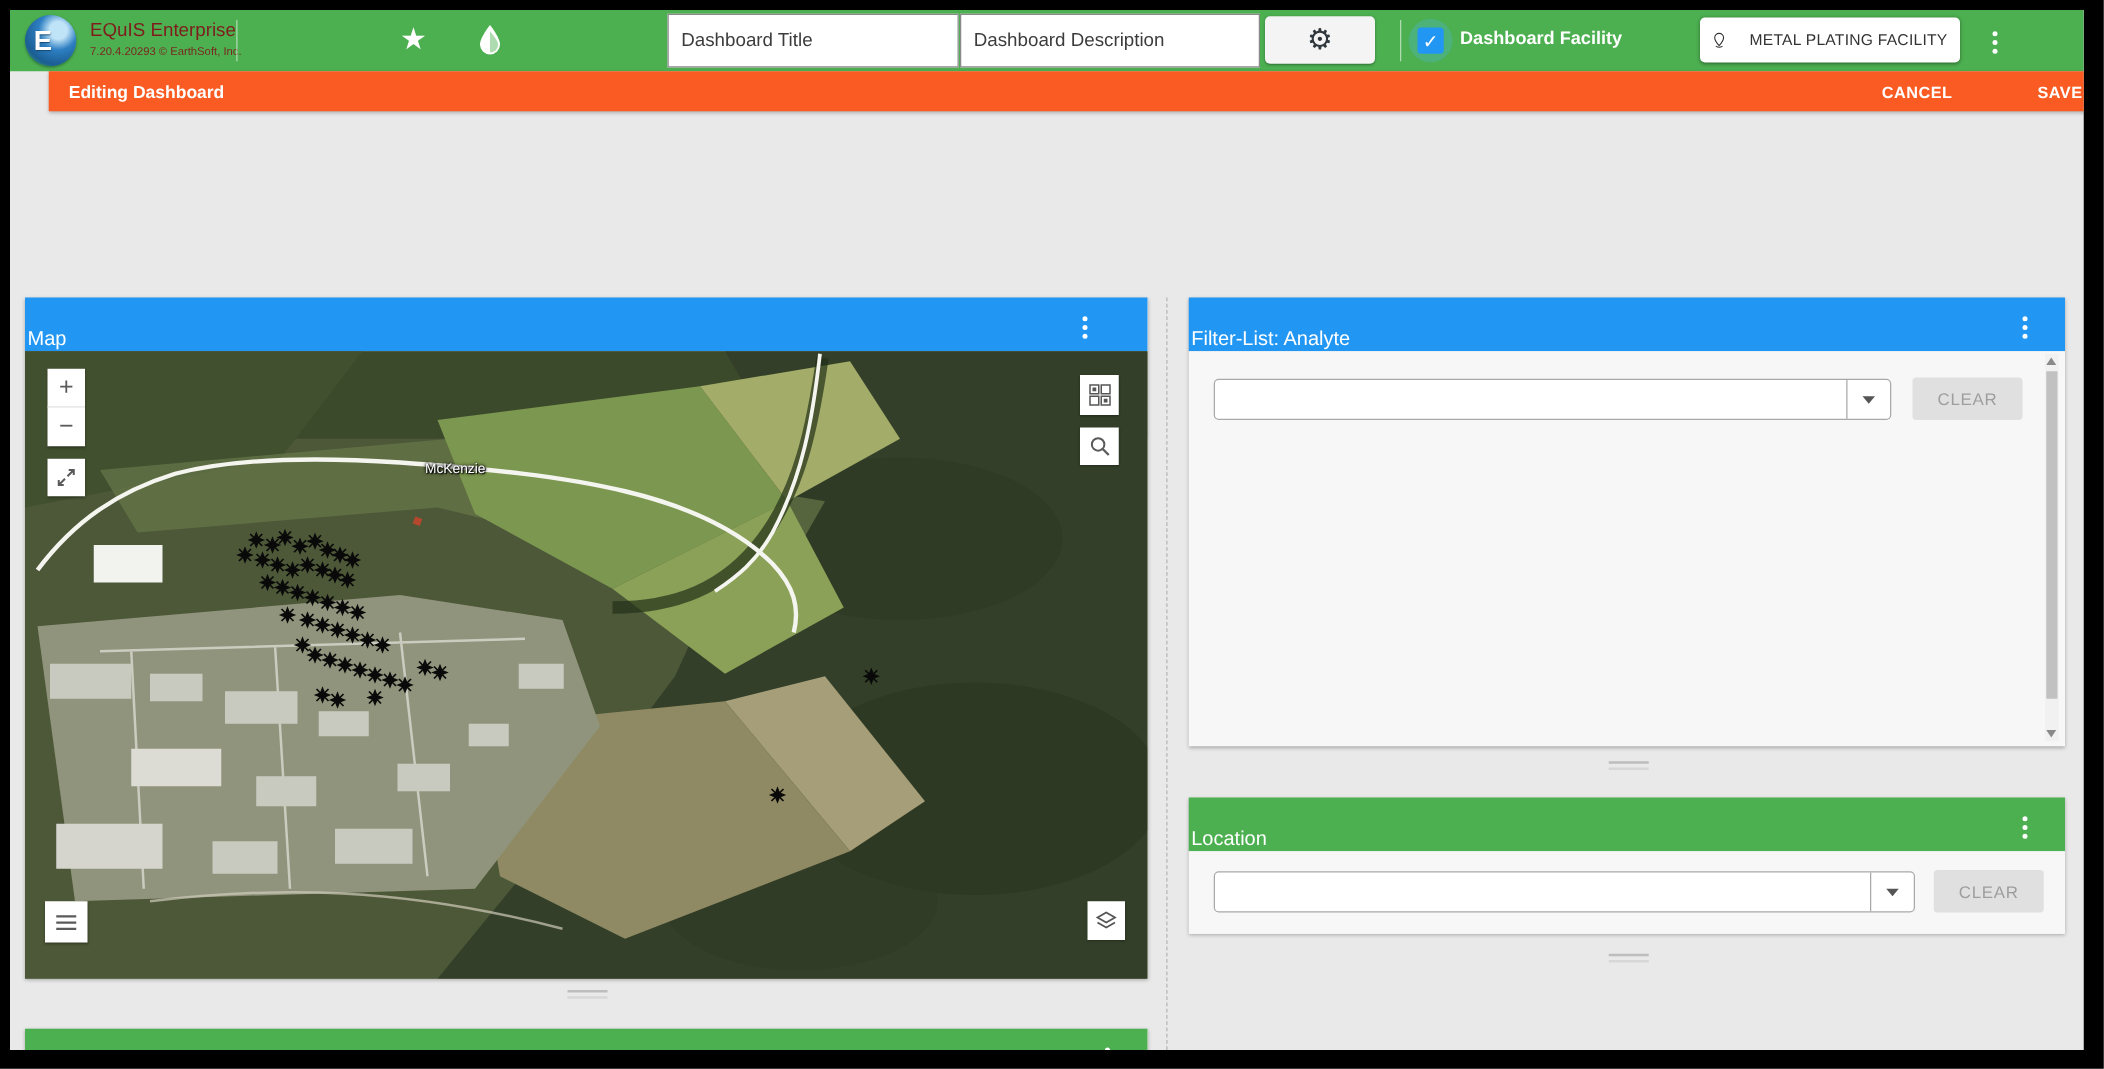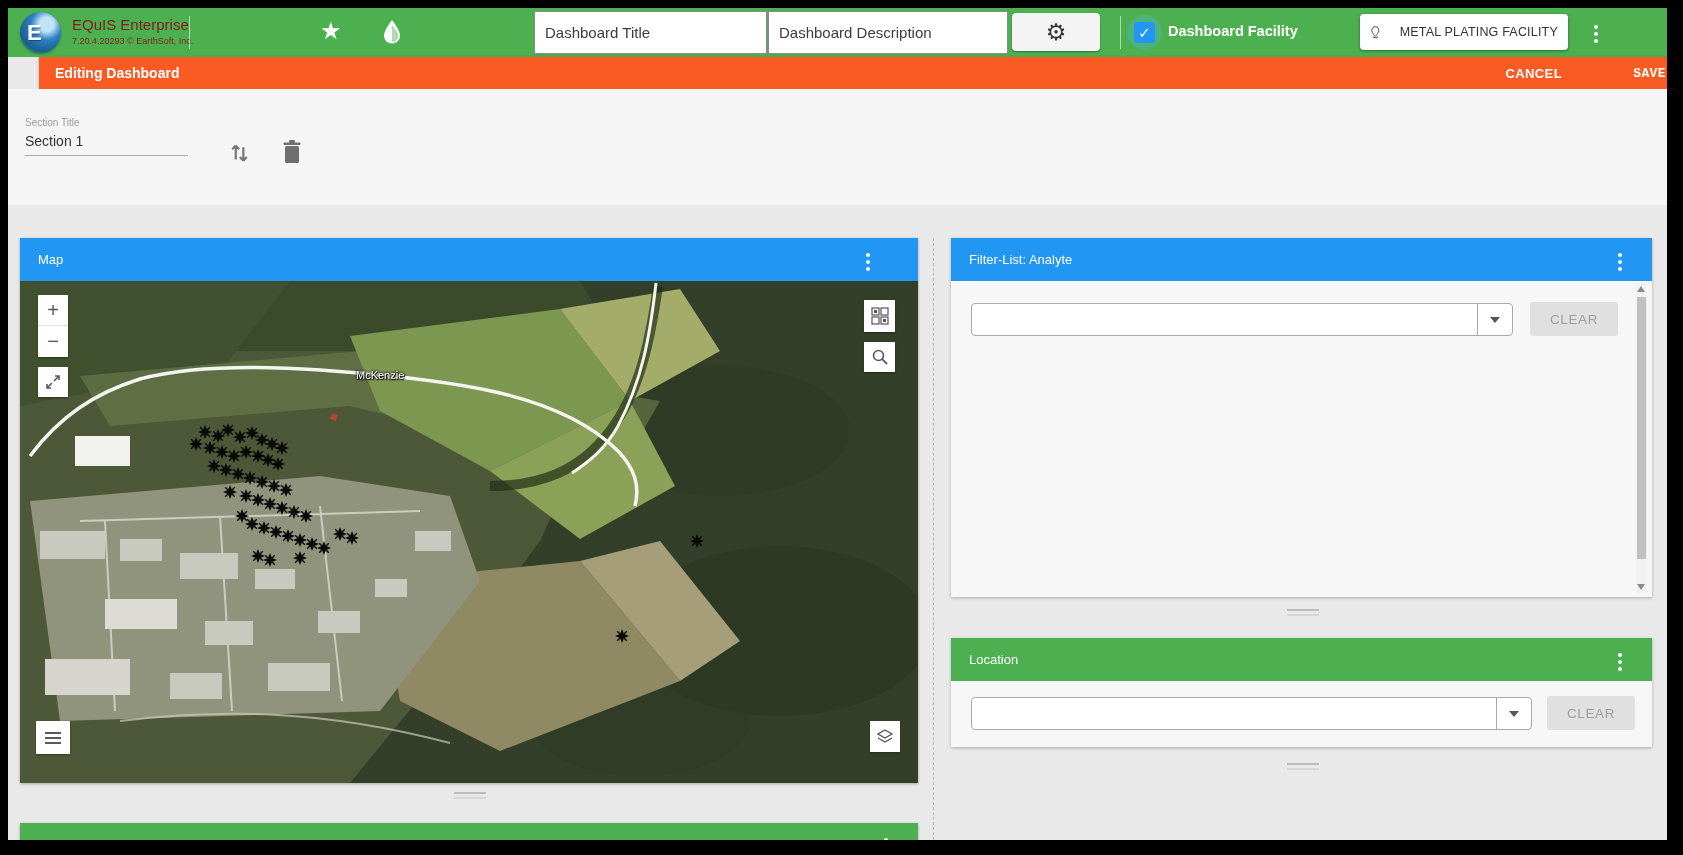--- a/index.html
+++ b/index.html
@@ -47,33 +47,33 @@
   .kebab{display:flex;flex-direction:column;gap:3px;align-items:center;cursor:pointer;}
   .kebab i{width:4px;height:4px;border-radius:50%;background:#fff;display:block;}
   .appbar .kebab{position:absolute;left:1586px;top:17px;}
 
   
   .editbar{position:absolute;left:0;top:49px;width:100%;height:32px;background:var(--orange);
         box-shadow:0 1px 3px rgba(0,0,0,.25);margin-left:31px;}
   .editbar .title{position:absolute;left:16px;top:8px;color:#fff;font-size:14px;font-weight:bold;}
   .editbar .act{position:absolute;top:9px;color:#fff;font-size:13px;font-weight:bold;
         letter-spacing:.4px;cursor:pointer;}
-  #cancel-btn{right:136px;} #save-btn{right:32px;font-family:Liberation Mono, monospace;}
+  #cancel-btn{right:136px;} #save-btn{right:32px;}
 
   
   .section-band{position:absolute;left:0;top:81px;width:100%;height:116px;background:#F5F5F5;}
   .sec-label{position:absolute;left:17px;top:28px;font-size:10px;color:#9b9b9b;}
   .sec-value{position:absolute;left:17px;top:44px;width:163px;font-size:14px;color:#333;
         background:transparent;border:none;border-bottom:1px solid #a9a9a9;outline:none;
         padding-bottom:6px;}
   .sec-icon{position:absolute;top:50px;cursor:pointer;}
 
   
   .card{position:absolute;box-shadow:0 1px 3px rgba(0,0,0,.28);}
-  .whead{height:43px;display:flex;align-items:center;padding:0 18px;color:#fff;font-size:13px;
+  .whead{height:43px;display:flex;align-items:flex-end;padding:0 2px;color:#fff;font-size:16px;
         position:relative;}
   .whead .kebab{position:absolute;top:15px;}
   .blue{background:var(--blue);} .greenh{background:var(--green);}
   .wbody{background:#F7F7F7;position:relative;}
   .combo{position:absolute;height:33px;background:#fff;border:1px solid #a9a9a9;border-radius:4px;
         display:flex;cursor:pointer;}
   .combo .val{flex:1;}
   .combo .arrow{width:35px;border-left:1px solid #a9a9a9;display:flex;align-items:center;
         justify-content:center;}
   .tri-dn{width:0;height:0;border-left:5px solid transparent;border-right:5px solid transparent;
@@ -95,21 +95,21 @@
         font-size:20px;color:#5a5a5a;}
   .zstack .zb:first-child{border-bottom:1px solid #e2e2e2;}
   #expand-btn{left:18px;top:86px;width:30px;height:30px;}
   #basemap-btn{left:844px;top:19px;width:31px;height:32px;}
   #search-btn{left:844px;top:61px;width:31px;height:30px;}
   #legend-btn{left:16px;top:440px;width:34px;height:33px;}
   #layers-btn{left:850px;top:440px;width:30px;height:31px;}
   .attribution{position:absolute;left:0;bottom:0;width:100%;height:18px;
         background:rgba(255,255,255,.75);display:flex;justify-content:space-between;
         align-items:center;padding:0 6px;font-size:10.5px;color:#3f3f3f;}
-  #place-label{position:absolute;left:336px;top:88px;color:#fff;font-size:11px;
+  #place-label{position:absolute;left:320px;top:88px;color:#fff;font-size:11px;
         text-shadow:0 0 2px #000,0 0 3px #000,1px 1px 1px #000;}
   #marker-layer{position:absolute;left:0;top:0;}
 
   
   #fl-card{left:943px;top:230px;width:701px;}
   #fl-body{height:316px;}
   #loc-card{left:943px;top:630px;width:701px;}
   #loc-body{height:66px;}
   #tsc-card{left:943px;top:782px;width:701px;}
   #up-card{left:12px;top:815px;width:898px;}
@@ -166,37 +166,20 @@
         <i></i>
       </div>
   </div>
 
   <div class="editbar">
     <span class="title">Editing Dashboard</span>
     <span class="act" id="cancel-btn">CANCEL</span>
     <span class="act" id="save-btn">SAVE</span>
   </div>
 
-  <div class="section-band">
-    <div class="sec-label">Section Title</div>
-    <input class="sec-value" value="Section 1" style="">
-    <div class="sec-icon" style="left:218px">
-      <svg width="26" height="26" viewBox="0 0 24 24">
-        <path d="M9 19 V6 M9 6 L5.8 9.4 M9 6 L12.2 9.4" stroke="#757575" stroke-width="2" fill="none"></path>
-        <path d="M15 6.5 V19 M15 19 L11.8 15.6 M15 19 L18.2 15.6" stroke="#757575" stroke-width="2" fill="none" transform="translate(1,1)"></path>
-      </svg>
-    </div>
-    <div class="sec-icon" style="left:272px">
-      <svg width="24" height="26" viewBox="0 0 24 26">
-        <rect x="5" y="7" width="14" height="17" rx="1.5" fill="#6f6f6f"></rect>
-        <rect x="3.5" y="3.5" width="17" height="2.6" rx="1" fill="#6f6f6f"></rect>
-        <rect x="9" y="1" width="6" height="3" rx="1" fill="#6f6f6f"></rect>
-      </svg>
-    </div>
-  </div>
 
   <div class="dash-div"></div>
 
   <div class="card" id="map-card">
     <div class="whead blue">
       <span>Map</span>
       <div class="kebab" style="right:48px">
           <i></i>
           <i></i>
           <i></i>

